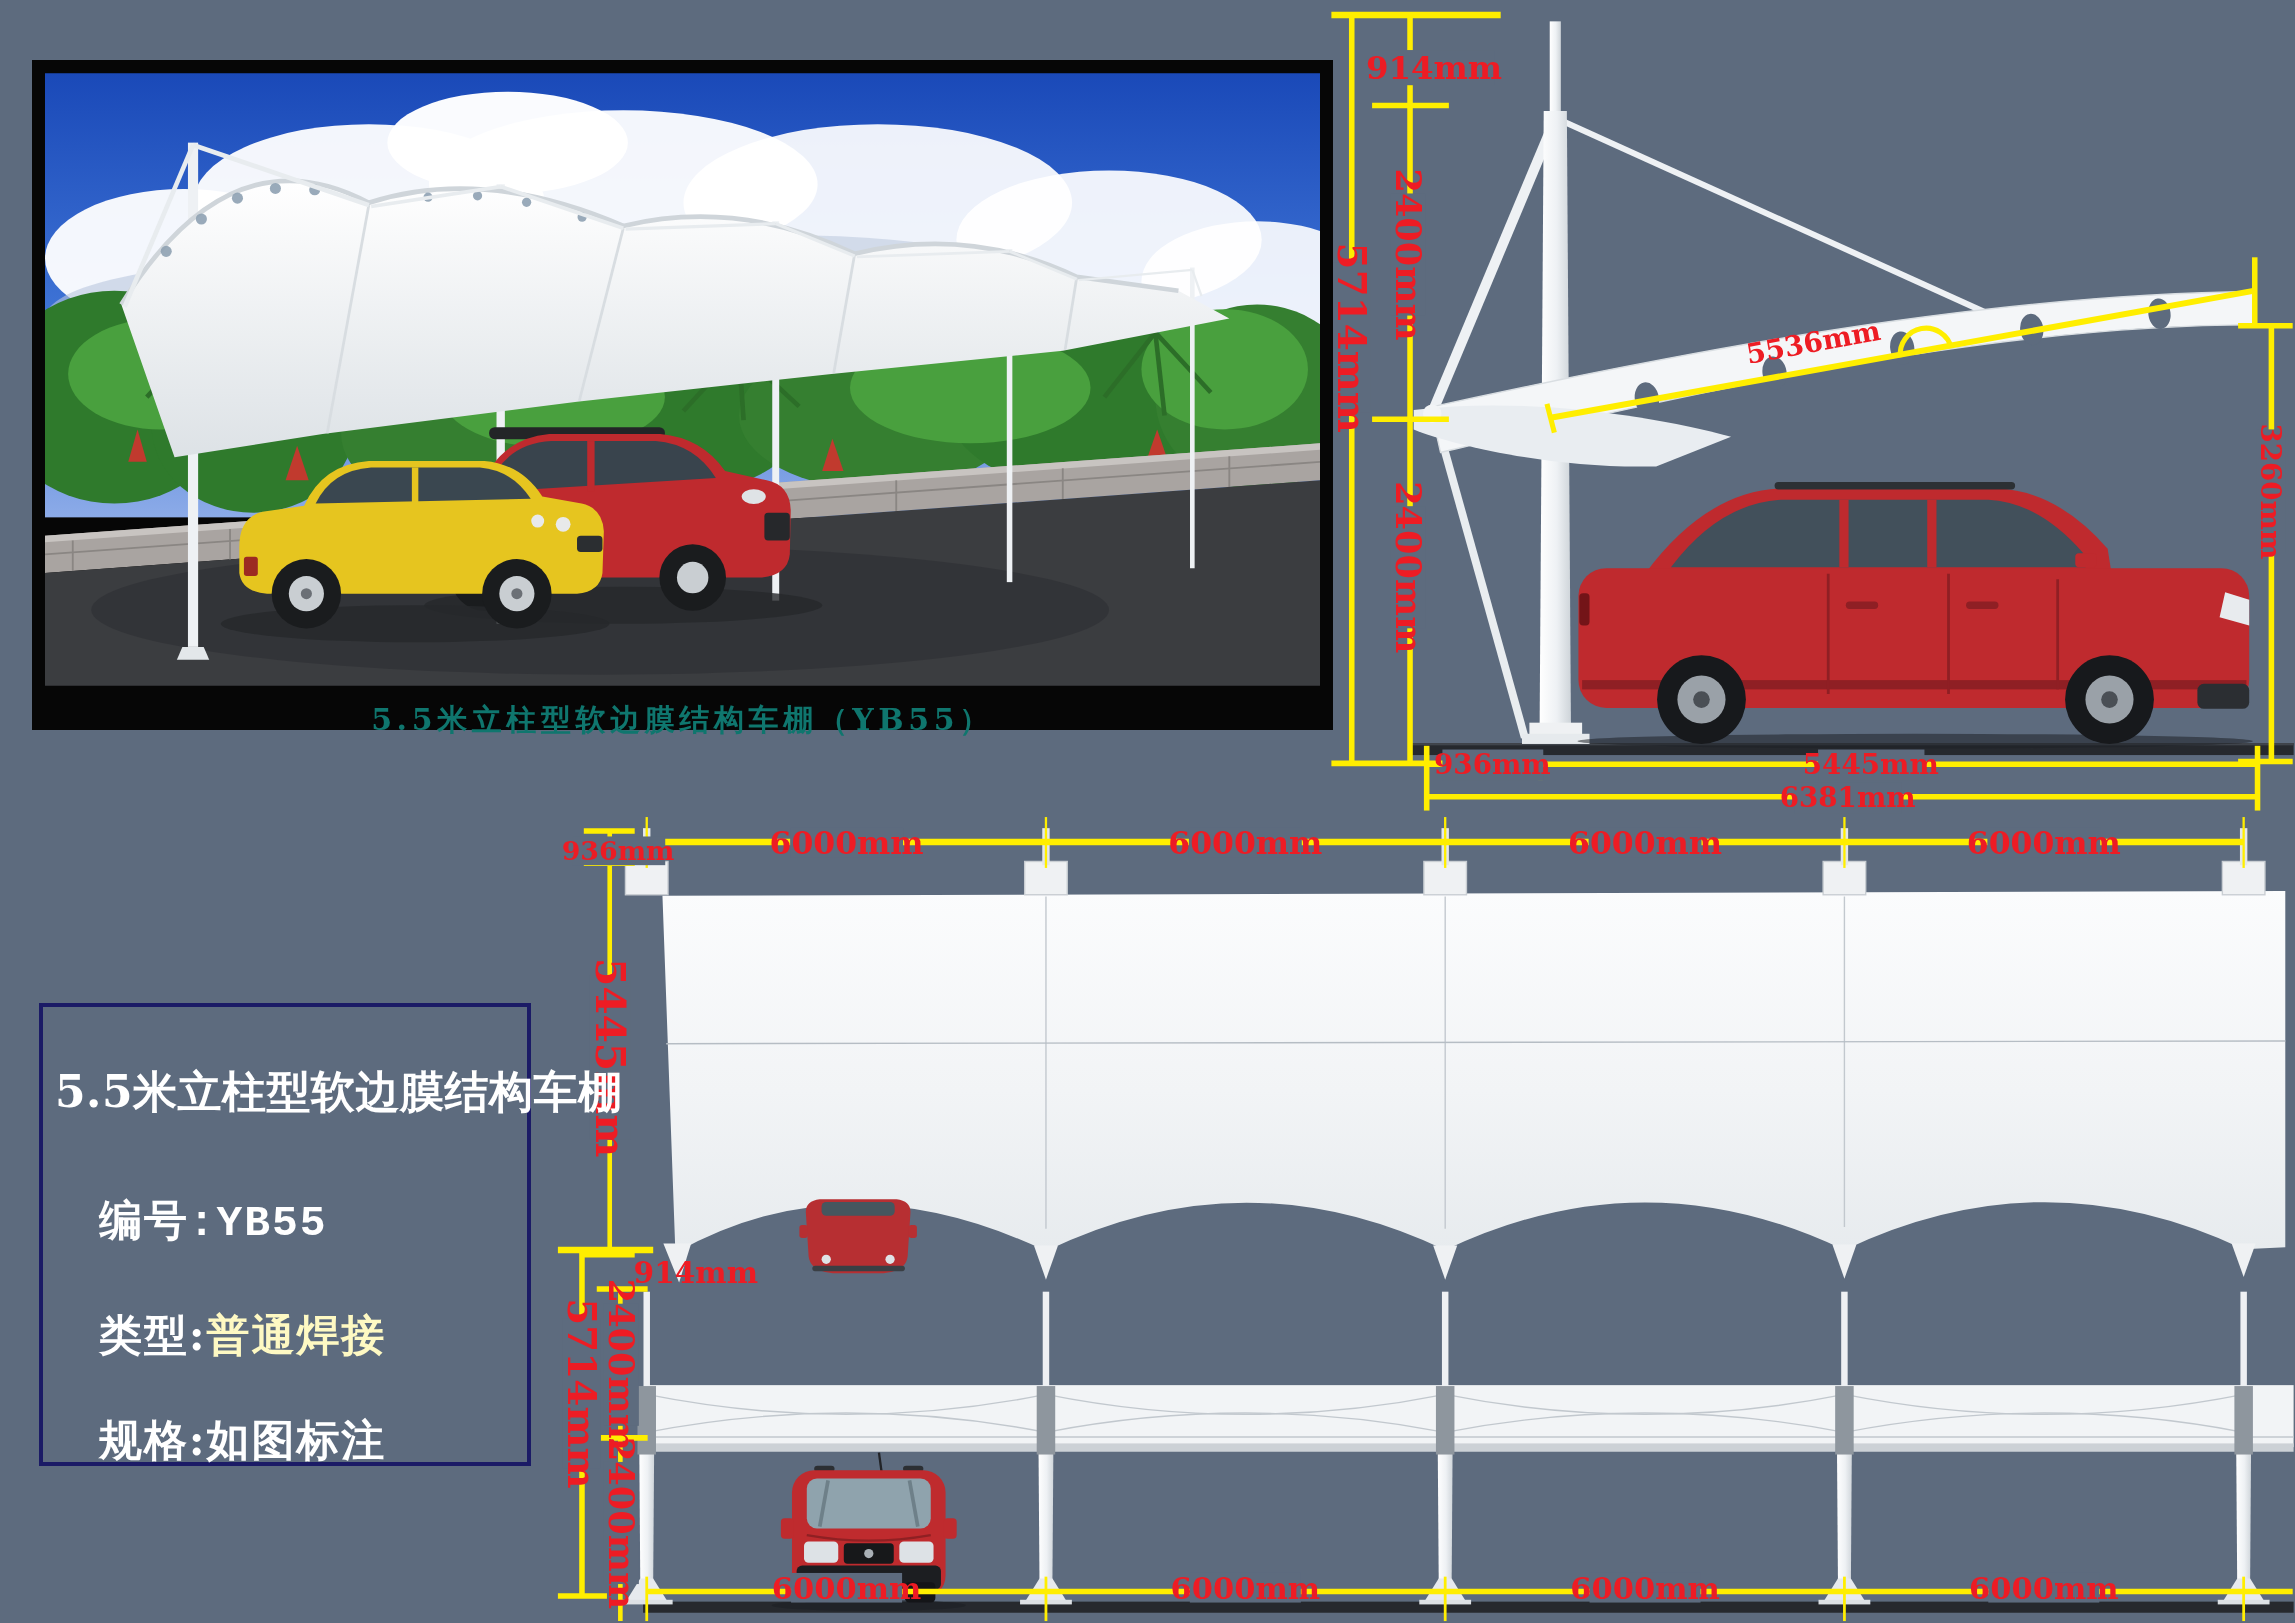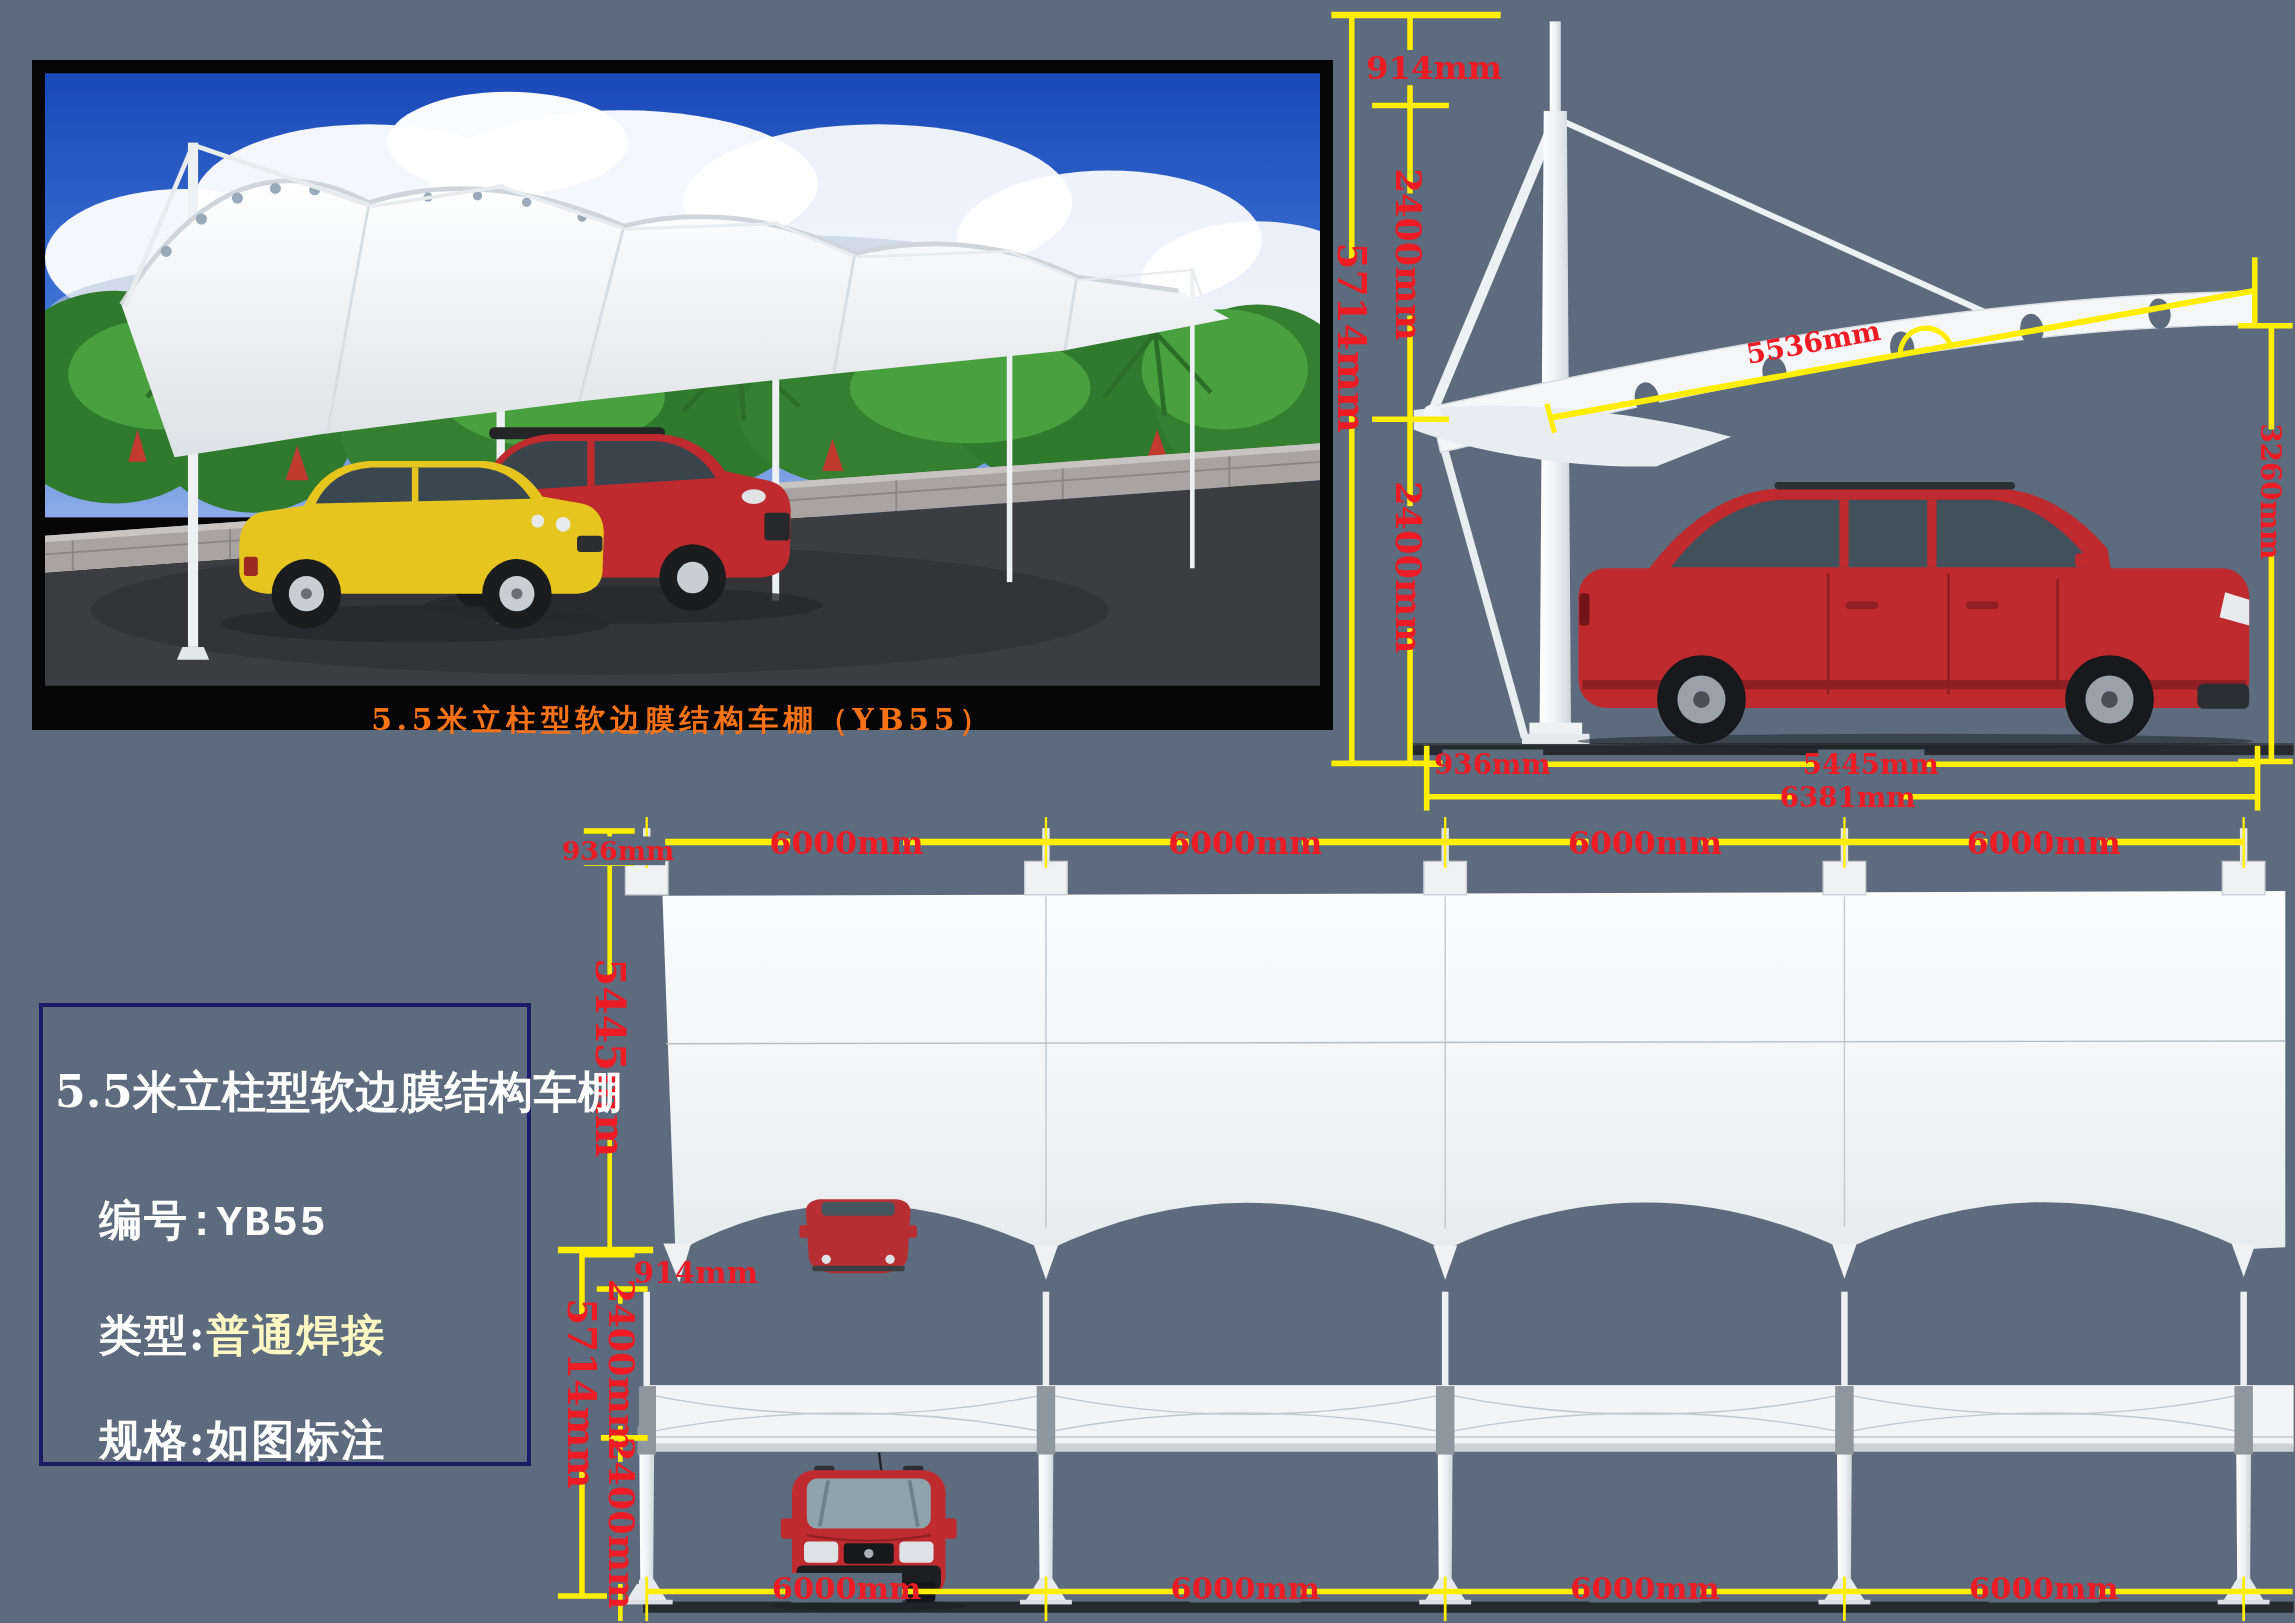--- a/index.html
+++ b/index.html
@@ -3,21 +3,21 @@
 <meta charset="utf-8">
 <style>
   html,body{margin:0;padding:0;background:#5d6b7e;}
   #canvas{position:relative;width:2295px;height:1623px;background:#5d6b7e;overflow:hidden;
           font-family:"DejaVu Serif","Liberation Serif",serif;}
   #drawing-layer{position:absolute;left:0;top:0;}
   
   #photo-panel{position:absolute;left:32px;top:60px;width:1301px;height:670px;background:#060606;}
   #photo-area{position:absolute;left:13px;top:13px;width:1275px;height:613px;overflow:hidden;}
   #photo-caption{position:absolute;left:0;right:0;bottom:0;height:32px;line-height:43px;
-                 text-align:center;color:#f97316;font-size:30px;font-weight:bold;letter-spacing:4.6px;}
+                 text-align:center;color:#0f766e;font-size:30px;font-weight:bold;letter-spacing:4.6px;}
   
   #info-panel{position:absolute;left:39px;top:1003px;width:484px;height:455px;
               border:4.2px solid #1b1b66;background:transparent;}
   .ip-title{position:absolute;left:12px;top:56px;width:458px;color:#ffffff;font-size:44px;
             font-weight:bold;letter-spacing:0.5px;white-space:nowrap;}
   .ip-row{position:absolute;left:56px;color:#ffffff;font-size:43px;font-weight:bold;
           letter-spacing:1.9px;white-space:nowrap;}
   .ip-red{color:#fef9c3;}
   
   .dim{stroke:#ffee00;fill:none;}

